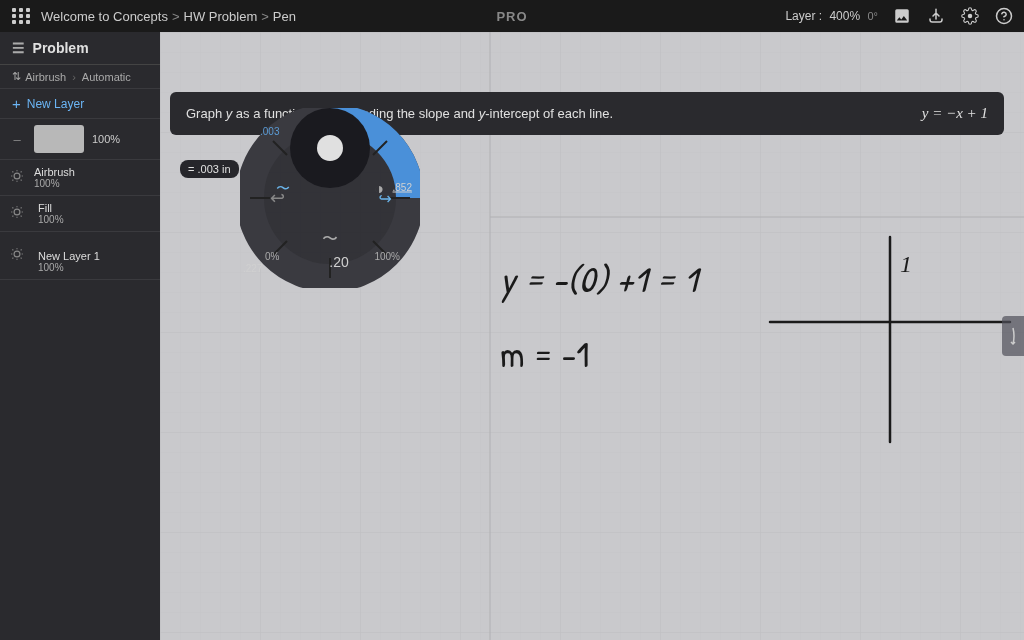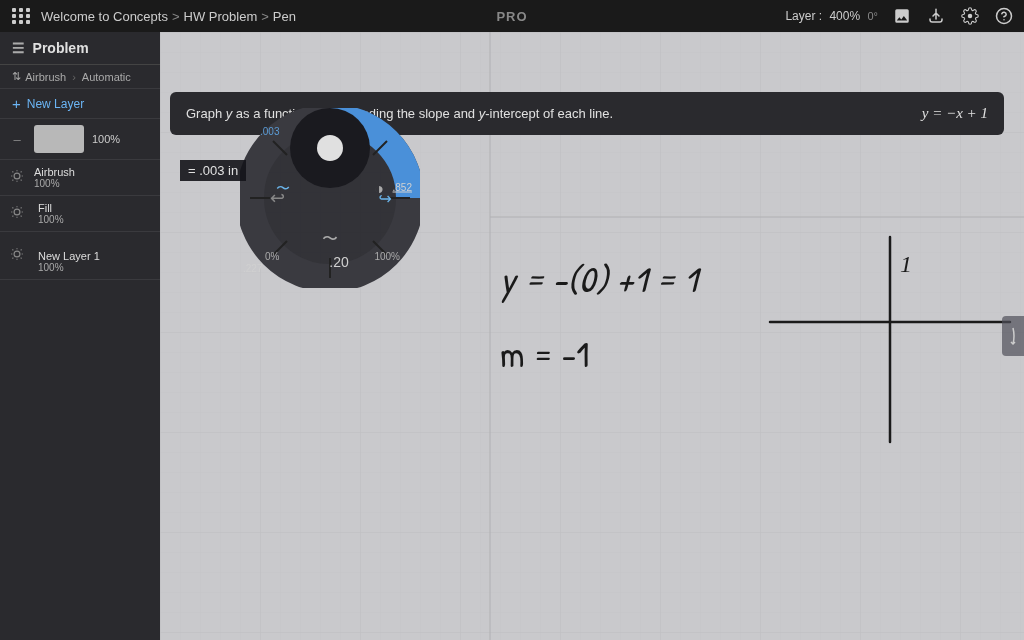--- a/index.html
+++ b/index.html
@@ -105,21 +105,21 @@
     .wl-top    { top: 4px; left: 50%; transform: translateX(-50%); }
     .wl-right  { right: 4px; top: 50%; transform: translateY(-50%); text-decoration: underline; }
     .wl-bottom { bottom: 4px; left: 50%; transform: translateX(-50%); }
     .wl-tl     { top: 14px; left: 14px; }
     .wl-bl     { bottom: 14px; left: 14px; }
 
     
     .brush-size-indicator {
       position: absolute; top: 88px; left: -60px;
       background: rgba(20,20,25,0.9); color: #e0e0e0;
-      font-size: 13px; padding: 3px 8px; border-radius: 0; white-space: nowrap;
+      font-size: 11px; padding: 3px 8px; border-radius: 8px; white-space: nowrap;
     }
 
     
     .right-edge-btn {
       position: absolute; right: 0; top: 50%; transform: translateY(-50%);
       width: 22px; height: 40px; background: rgba(80,80,90,0.7);
       border-radius: 4px 0 0 4px; display: flex; align-items: center;
       justify-content: center; cursor: pointer; color: #ccc; font-size: 14px;
     }
 

